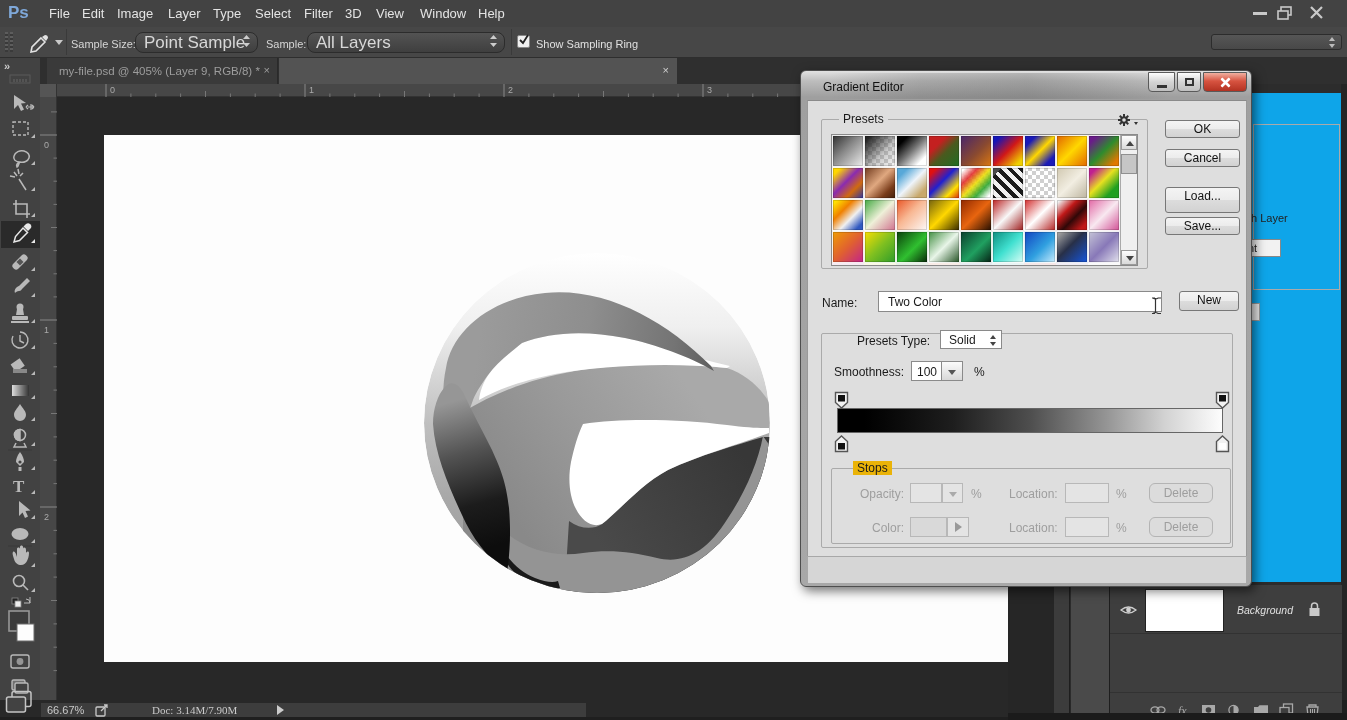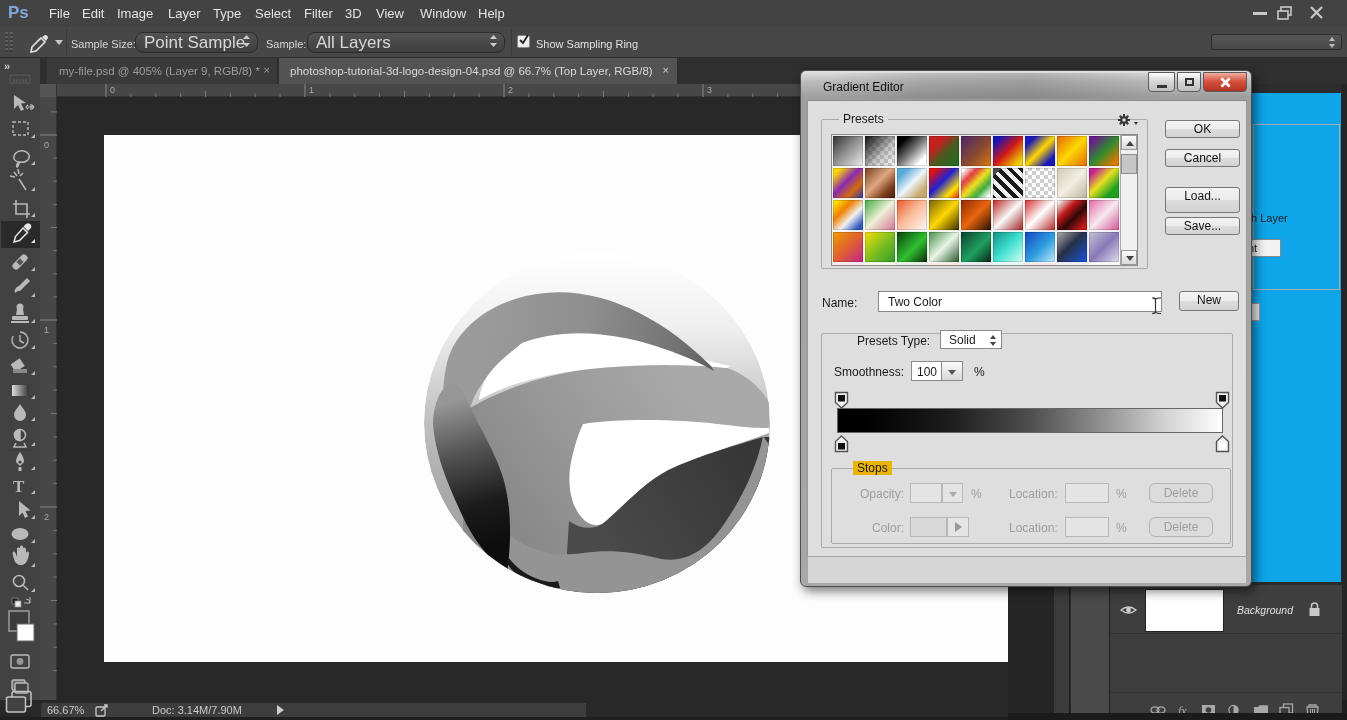--- a/index.html
+++ b/index.html
@@ -84,21 +84,20 @@
   .odrop{top:5px;height:21px;background:linear-gradient(180deg,#535353,#3f3f3f);border:1px solid #2c2c2c;border-radius:8px;font-size:17px;color:#d8d8d8;line-height:19px;}
 </style>
 
 <div class="abs" style="left:0;top:58px;width:1347px;height:26px;background:#2f2f2f;">
   <span class="abs" style="left:5px;top:2px;color:#bbb;font-size:11px;font-weight:bold;">»</span>
   <div class="abs" style="left:47px;top:0;width:231px;height:26px;background:#3a3a3a;border-right:1px solid #2a2a2a;">
     <span style="position:absolute;left:12px;top:7px;font-size:11.5px;color:#9d9d9d;">my-file.psd @ 405% (Layer 9, RGB/8) *</span>
     <span style="position:absolute;right:7px;top:6px;font-size:11px;color:#9d9d9d;">×</span>
   </div>
   <div class="abs" style="left:279px;top:0;width:398px;height:26px;background:#535353;">
-    <span style="position:absolute;left:11px;top:7px;font-size:11.5px;color:#d9d9d9;">photoshop-tutorial-3d-logo-design-04.psd @ 66.7% (Top Layer, RGB/8)</span>
     <span style="position:absolute;right:8px;top:6px;font-size:11px;color:#cfcfcf;">×</span>
   </div>
 </div>
 
 <div class="abs" style="left:0;top:58px;width:40px;height:662px;background:#424242;" id="toolbar"><svg width="40" height="662">
       <text x="4" y="12" font-size="11" font-weight="bold" fill="#c9c9c9" font-family="Liberation Sans">»</text>
       <rect x="10" y="17" width="20" height="8" fill="none" stroke="#5a5a5a"></rect>
       <g stroke="#666">
         <line x1="14" y1="21" x2="14" y2="24"></line>
         <line x1="17" y1="21" x2="17" y2="24"></line>
@@ -422,21 +421,21 @@
     <rect x="1.5" y="7" width="19" height="15" rx="2" fill="#424242" stroke="#c4c4c4" stroke-width="1.5"></rect>
   </svg>
 <div class="abs" style="left:0;top:700px;width:1347px;height:20px;background:#1f1f1f;">
     <div class="abs" style="left:0;top:0;width:1110px;height:17px;background:#282828;"></div>
   <div class="abs" style="left:41px;top:3px;width:545px;height:14px;background:#3d3d3d;"></div>
   <span class="abs" style="left:47px;top:4px;font-size:11px;color:#c9c9c9;">66.67%</span>
   <svg class="abs" style="left:95px;top:3px;" width="15" height="14">
       <rect x="1" y="4" width="9" height="9" rx="1" fill="none" stroke="#c9c9c9" stroke-width="1.3"></rect>
       <path d="M6,8 L12,2 M9,2 h3 v3" fill="none" stroke="#c9c9c9" stroke-width="1.3"></path>
     </svg>
-  <span class="abs" style="left:152px;top:4px;font-size:11px;color:#c9c9c9;">Doc: 3.14M/7.90M</span>
+  <span class="abs" style="left:152px;top:4px;font-size:11px;color:#c9c9c9;font-family:Liberation Serif, serif;">Doc: 3.14M/7.90M</span>
   <div class="abs" style="left:277px;top:5px;width:0;height:0;border-top:5px solid transparent;border-bottom:5px solid transparent;border-left:7px solid #ccc;"></div>
 </div>
 
 <div class="abs" id="dlg" style="left:800px;top:70px;width:452px;height:517px;border-radius:6px;background:linear-gradient(180deg,#e2e2e2,#bdbdbd 10px,#9f9f9f 26px,#a8a8a8);border:1px solid #4e4e4e;box-shadow:3px 4px 11px rgba(0,0,0,0.55);z-index:5;">
   <div class="abs" style="left:3px;top:2px;width:446px;height:26px;background:linear-gradient(90deg,rgba(70,70,70,0) 6%,rgba(70,70,70,0.18) 26%,rgba(80,80,80,0.28) 50%,rgba(70,70,70,0.12) 68%,rgba(70,70,70,0) 82%);border-radius:5px 5px 0 0;"></div>
     <span class="abs" style="left:22px;top:9px;font-size:12px;color:#111;">Gradient Editor</span>
 
   <div class="abs winbtn" style="left:347px;width:27px;">
       <div style="position:absolute;left:8px;top:12px;width:10px;height:3px;background:#333;"></div>
     </div>

